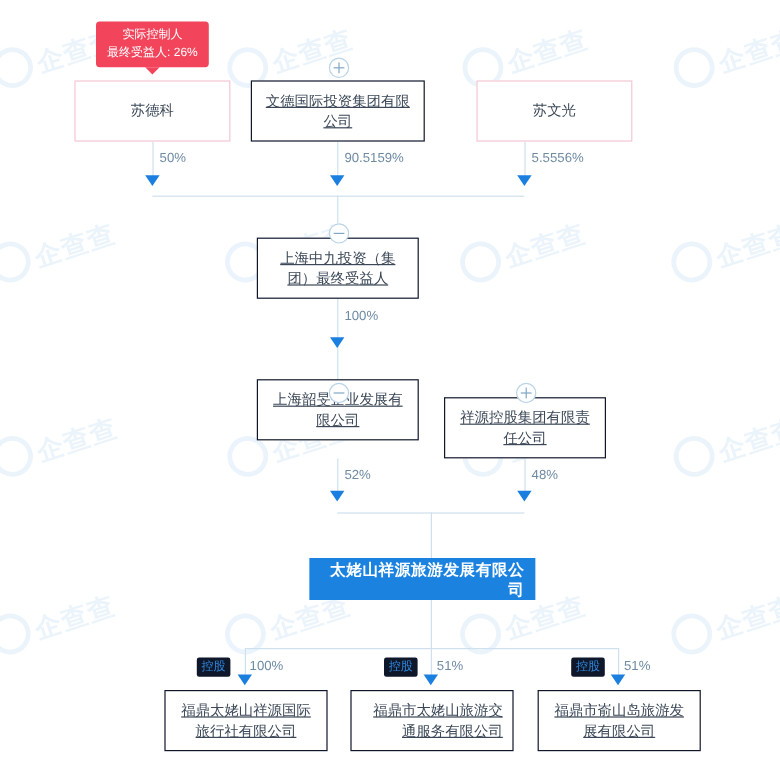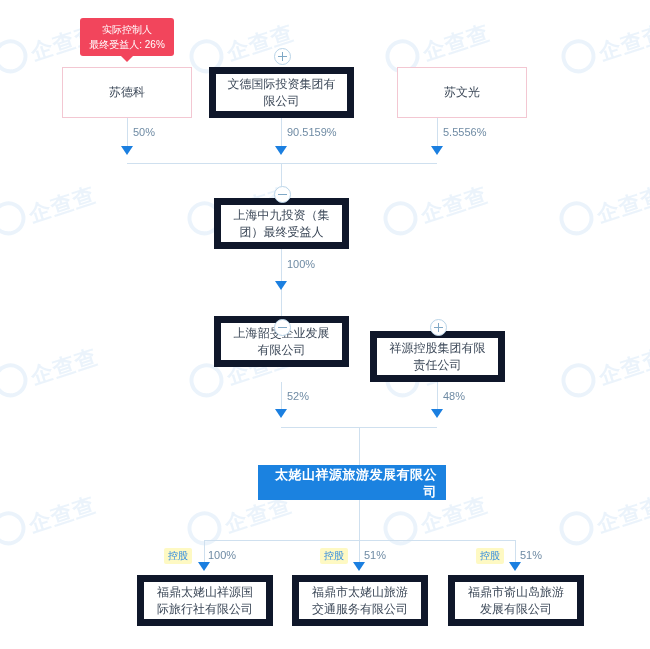--- a/index.html
+++ b/index.html
@@ -73,21 +73,22 @@
     justify-content: center;
     text-align: center;
     font-size: 12px;
     line-height: 17px;
     color: #3c4858;
     background: #ffffff;
     padding: 4px 8px;
     z-index: 3;
   }
   .node.blue-border {
-    border: 7px solid #0f172a;
+    border: 1px solid #0f172a;
+    text-decoration: underline;
   }
   .node.pink-border {
     border: 1px solid #f3c7d2;
   }
   .node.primary {
     background: #1b82e0;
     border: 1px solid #1b82e0;
     color: #ffffff;
     font-size: 13px;
     font-weight: 700;
@@ -102,21 +103,21 @@
     white-space: nowrap;
     z-index: 3;
   }
 
   
   .ctrl {
     position: absolute;
     font-size: 10px;
     line-height: 14px;
     color: #2f8ae0;
-    background: #fef9c3;
+    background: #0f172a;
     border-radius: 2px;
     padding: 1px 4px;
     white-space: nowrap;
     z-index: 3;
   }
 
   
   .toggle {
     position: absolute;
     width: 15px;
@@ -279,21 +280,21 @@
   <div class="ctrl" style="left:320px; top:548px;">控股</div>
   <div class="pct" style="left:364px; top:549px;">51%</div>
 
   <div class="ctrl" style="left:476px; top:548px;">控股</div>
   <div class="pct" style="left:520px; top:549px;">51%</div>
 
   <div class="node blue-border" style="left:137px; top:575px; width:136px; height:51px;">
     <span>福鼎太姥山祥源国际旅行社有限公司</span>
   </div>
 
-  <div class="node blue-border" style="left:292px; top:575px; width:136px; height:51px;">
+  <div class="node blue-border" style="left:292px; top:575px; width:136px; height:51px;text-align:right;">
     <span>福鼎市太姥山旅游交通服务有限公司</span>
   </div>
 
   <div class="node blue-border" style="left:448px; top:575px; width:136px; height:51px;">
     <span>福鼎市嵛山岛旅游发展有限公司</span>
   </div>
 
 </div>
 
 </body></html>

